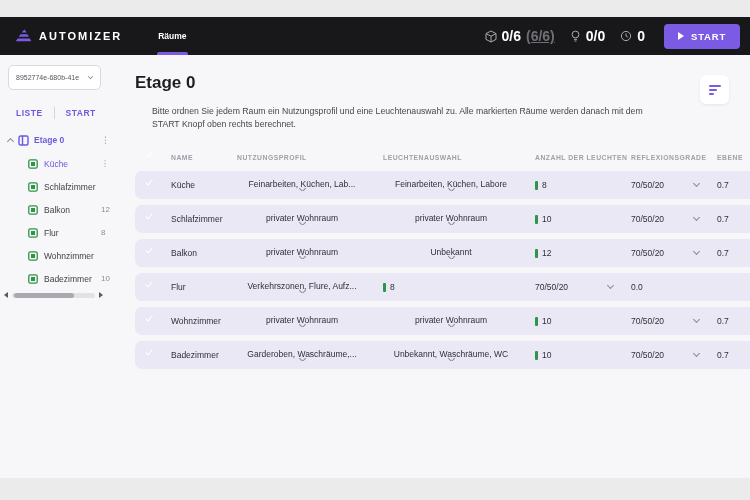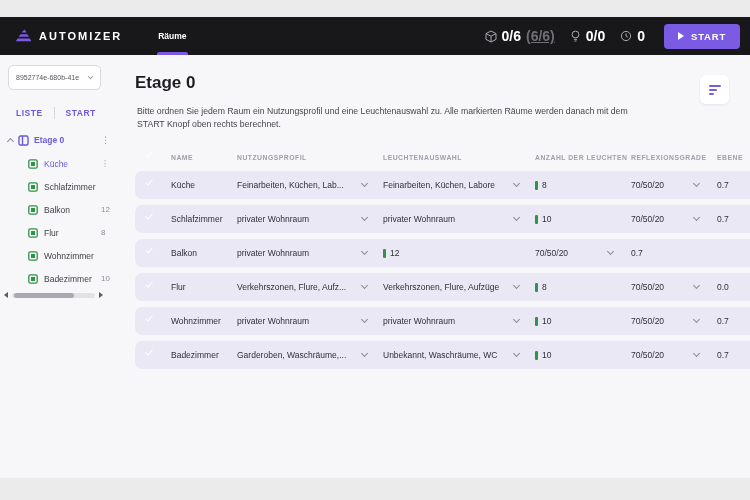--- a/index.html
+++ b/index.html
@@ -60,34 +60,34 @@
 
   
   .content { position:absolute; left:110px; top:0; right:0; bottom:0; overflow:hidden; }
   .page-title { position:absolute; left:25px; top:18px; font-size:17px; font-weight:bold; color:#1e1e22; }
   .filter-btn { position:absolute; top:20px; right:21px; width:29px; height:29px; background:#fff;
           border:none; border-radius:6px; box-shadow:0 1px 3px rgba(0,0,0,0.08); cursor:pointer;
           display:flex; align-items:center; justify-content:center; }
   .filter-icon { display:flex; flex-direction:column; gap:2px; align-items:flex-start; }
   .filter-icon i { display:block; height:2px; background:#7b5be4; border-radius:1px; }
   .filter-icon i:nth-child(1){ width:12px; } .filter-icon i:nth-child(2){ width:8px; } .filter-icon i:nth-child(3){ width:5px; }
-  .page-desc { position:absolute; left:27px; top:50px; width:512px; font-size:8.7px; line-height:1.55;
+  .page-desc { position:absolute; left:42px; top:50px; width:512px; font-size:8.7px; line-height:1.55;
           color:#46464c; }
 
   
   .table { position:absolute; left:25px; top:93px; }
   .thead, .trow { display:grid; grid-template-columns:32px 66px 146px 152px 96px 86px 60px;
           width:638px; align-items:center; }
   .thead { height:18px; margin-bottom:5px; }
   .th { font-size:6.8px; font-weight:bold; letter-spacing:0.5px; color:#9fa0a8; white-space:nowrap;
           padding-left:4px; }
   .trow { height:28px; background:#ebe8f6; border-radius:7px; margin-bottom:6px; }
   .cell { font-size:8.5px; color:#2f2f35; white-space:nowrap; overflow:hidden; padding-left:4px; }
   .cell.select { display:flex; align-items:center; justify-content:space-between; padding-right:12px;
-          cursor:pointer; }
+          cursor:pointer;flex-direction:column; }
   .cell.reflex { display:flex; align-items:center; justify-content:space-between; padding-right:14px;
           cursor:pointer; }
   .cell.count { display:flex; align-items:center; gap:4px; }
   .greenbar { width:3px; height:9px; background:#2e9447; border-radius:1px; }
   .checkbox { width:13px; height:13px; margin-left:7px; background:#5f55d2; border-radius:3px;
           position:relative; cursor:pointer; }
   .checkbox::after { content:""; position:absolute; left:4.5px; top:2px; width:3px; height:6px;
           border-right:1.5px solid #fff; border-bottom:1.5px solid #fff; transform:rotate(40deg); }
 
   
@@ -291,40 +291,40 @@
           <div class="cell">0.7</div>
         </div>
 
         <div class="trow">
           <div><span class="checkbox"></span></div>
           <div class="cell">Balkon</div>
           <div class="cell select">
             <span>privater Wohnraum</span>
             <span class="chev"></span>
           </div>
+          <div class="cell select">
+            <span>Unbekannt</span>
+            <span class="chev"></span>
+          </div>
           <div class="cell count">
             <span class="greenbar"></span>
             <span>12</span>
           </div>
           <div class="cell reflex">
             <span>70/50/20</span>
             <span class="chev"></span>
           </div>
           <div class="cell">0.7</div>
         </div>
 
         <div class="trow">
           <div><span class="checkbox"></span></div>
           <div class="cell">Flur</div>
           <div class="cell select">
             <span>Verkehrszonen, Flure, Aufz...</span>
-            <span class="chev"></span>
-          </div>
-          <div class="cell select">
-            <span>Verkehrszonen, Flure, Aufzüge</span>
             <span class="chev"></span>
           </div>
           <div class="cell count">
             <span class="greenbar"></span>
             <span>8</span>
           </div>
           <div class="cell reflex">
             <span>70/50/20</span>
             <span class="chev"></span>
           </div>

